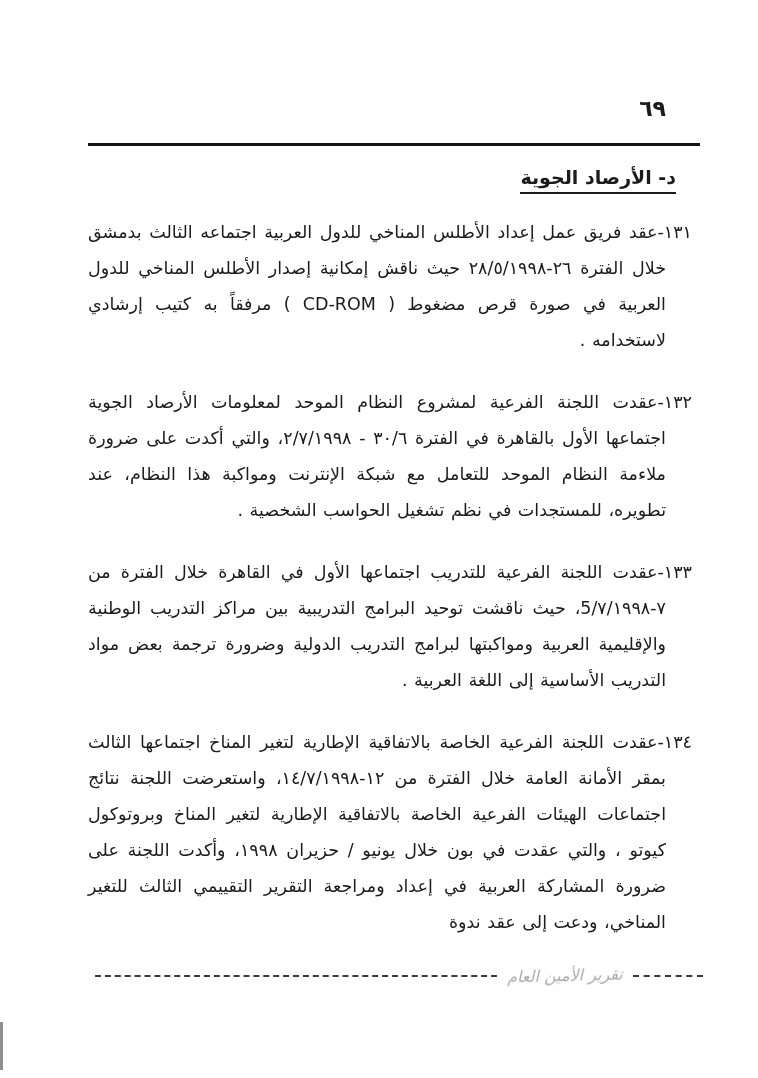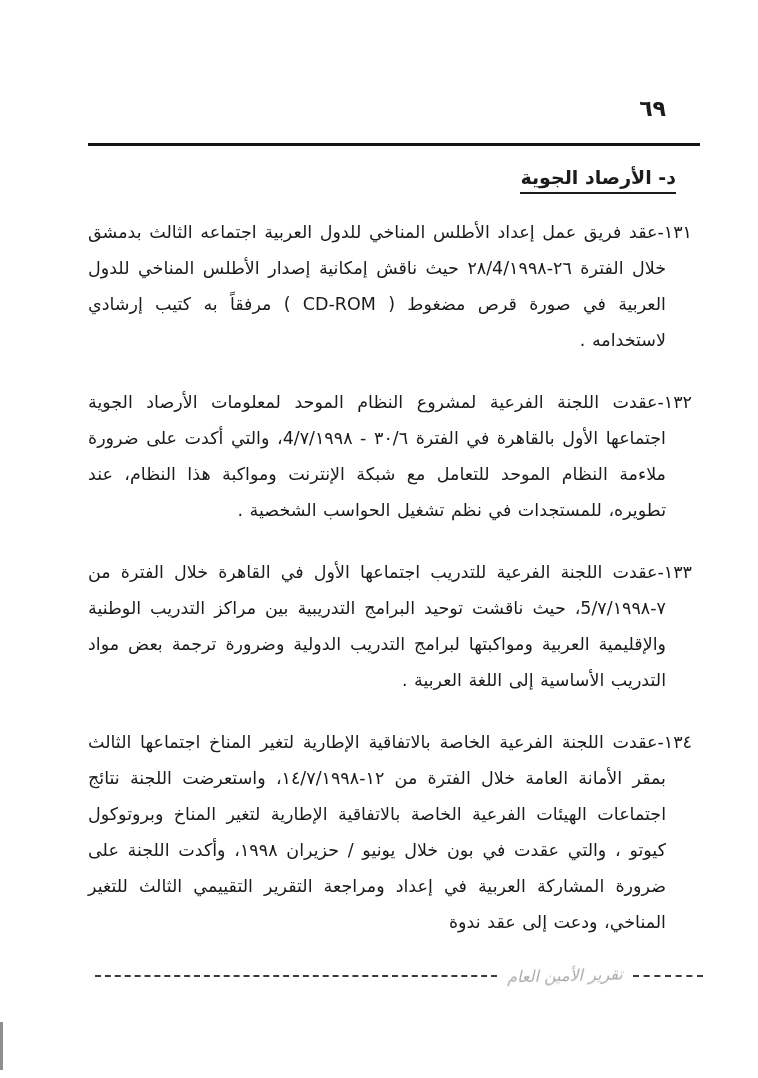--- a/index.html
+++ b/index.html
@@ -103,23 +103,23 @@
   <div class="page-number">٦٩</div>
 
   <div class="top-rule"></div>
 
   <div class="content">
 
     <div class="heading-row">
       <h2 class="heading">د- الأرصاد الجوية</h2>
     </div>
 
-    <p class="para">١٣١-عقد فريق عمل إعداد الأطلس المناخي للدول العربية اجتماعه الثالث بدمشق خلال الفترة ٢٦-٢٨/4/١٩٩٨ حيث ناقش إمكانية إصدار الأطلس المناخي للدول العربية في صورة قرص مضغوط ( CD-ROM ) مرفقاً به كتيب إرشادي لاستخدامه .</p>
+    <p class="para">١٣١-عقد فريق عمل إعداد الأطلس المناخي للدول العربية اجتماعه الثالث بدمشق خلال الفترة ٢٦-٢٨/٥/١٩٩٨ حيث ناقش إمكانية إصدار الأطلس المناخي للدول العربية في صورة قرص مضغوط ( CD-ROM ) مرفقاً به كتيب إرشادي لاستخدامه .</p>
 
-    <p class="para">١٣٢-عقدت اللجنة الفرعية لمشروع النظام الموحد لمعلومات الأرصاد الجوية اجتماعها الأول بالقاهرة في الفترة ٣٠/٦ - 4/٧/١٩٩٨، والتي أكدت على ضرورة ملاءمة النظام الموحد للتعامل مع شبكة الإنترنت ومواكبة هذا النظام، عند تطويره، للمستجدات في نظم تشغيل الحواسب الشخصية .</p>
+    <p class="para">١٣٢-عقدت اللجنة الفرعية لمشروع النظام الموحد لمعلومات الأرصاد الجوية اجتماعها الأول بالقاهرة في الفترة ٣٠/٦ - ٢/٧/١٩٩٨، والتي أكدت على ضرورة ملاءمة النظام الموحد للتعامل مع شبكة الإنترنت ومواكبة هذا النظام، عند تطويره، للمستجدات في نظم تشغيل الحواسب الشخصية .</p>
 
     <p class="para">١٣٣-عقدت اللجنة الفرعية للتدريب اجتماعها الأول في القاهرة خلال الفترة من ٧-5/٧/١٩٩٨، حيث ناقشت توحيد البرامج التدريبية بين مراكز التدريب الوطنية والإقليمية العربية ومواكبتها لبرامج التدريب الدولية وضرورة ترجمة بعض مواد التدريب الأساسية إلى اللغة العربية .</p>
 
     <p class="para">١٣٤-عقدت اللجنة الفرعية الخاصة بالاتفاقية الإطارية لتغير المناخ اجتماعها الثالث بمقر الأمانة العامة خلال الفترة من ١٢-١٤/٧/١٩٩٨، واستعرضت اللجنة نتائج اجتماعات الهيئات الفرعية الخاصة بالاتفاقية الإطارية لتغير المناخ وبروتوكول كيوتو ، والتي عقدت في بون خلال يونيو / حزيران ١٩٩٨، وأكدت اللجنة على ضرورة المشاركة العربية في إعداد ومراجعة التقرير التقييمي الثالث للتغير المناخي، ودعت إلى عقد ندوة</p>
 
   </div>
 
   <div class="footer">
     <span class="dash-long"></span>
     <span class="stamp">تقرير الأمين العام</span>

